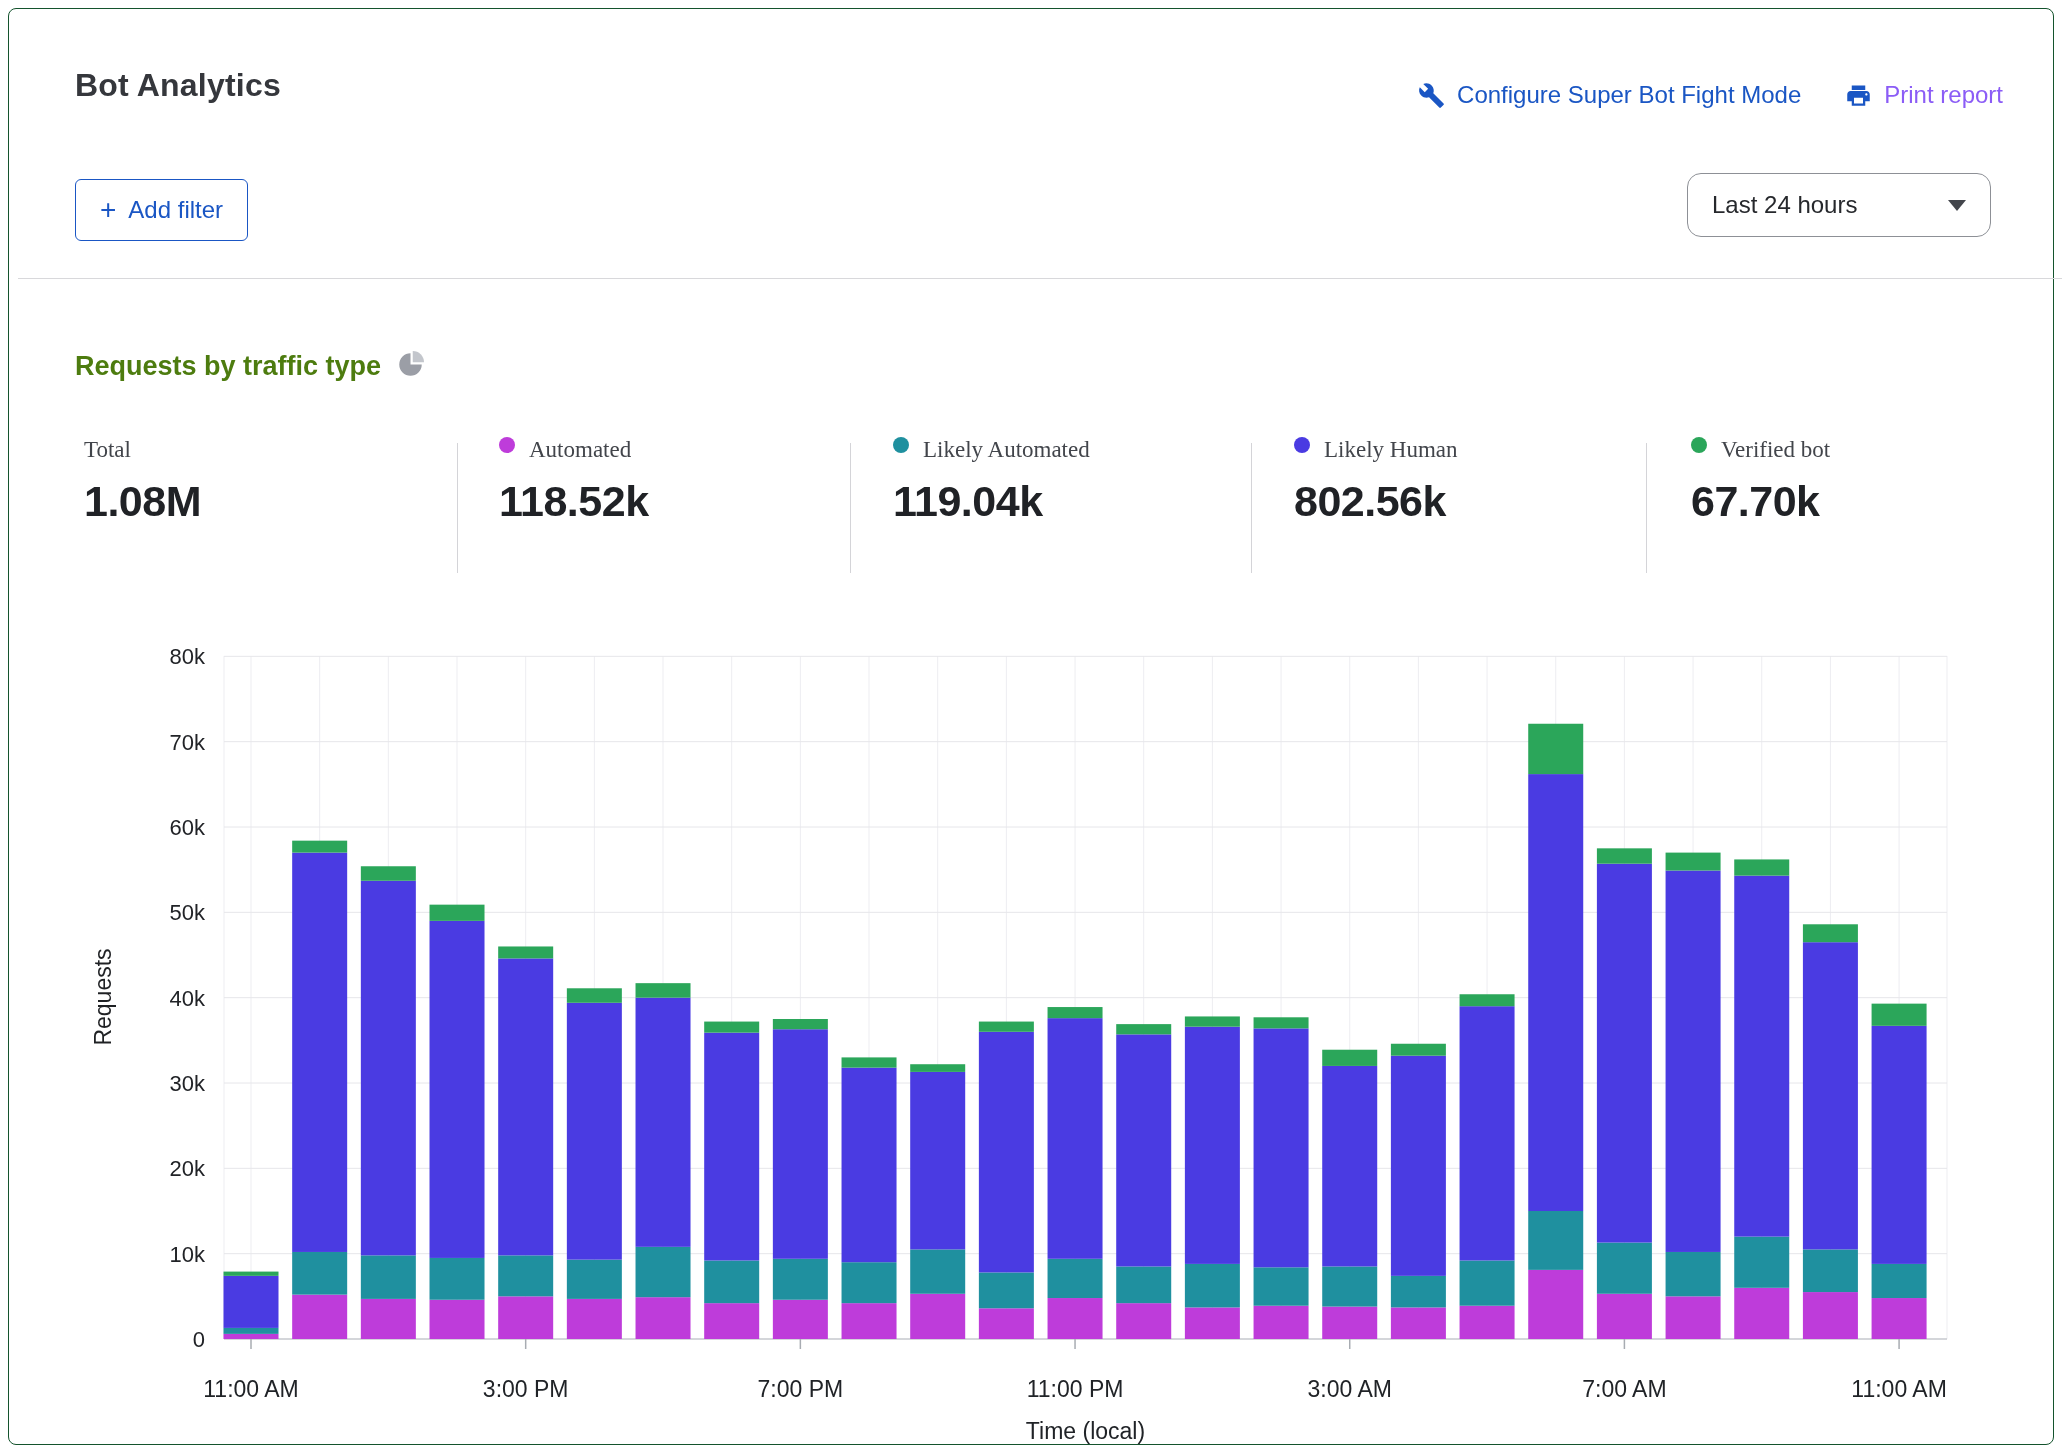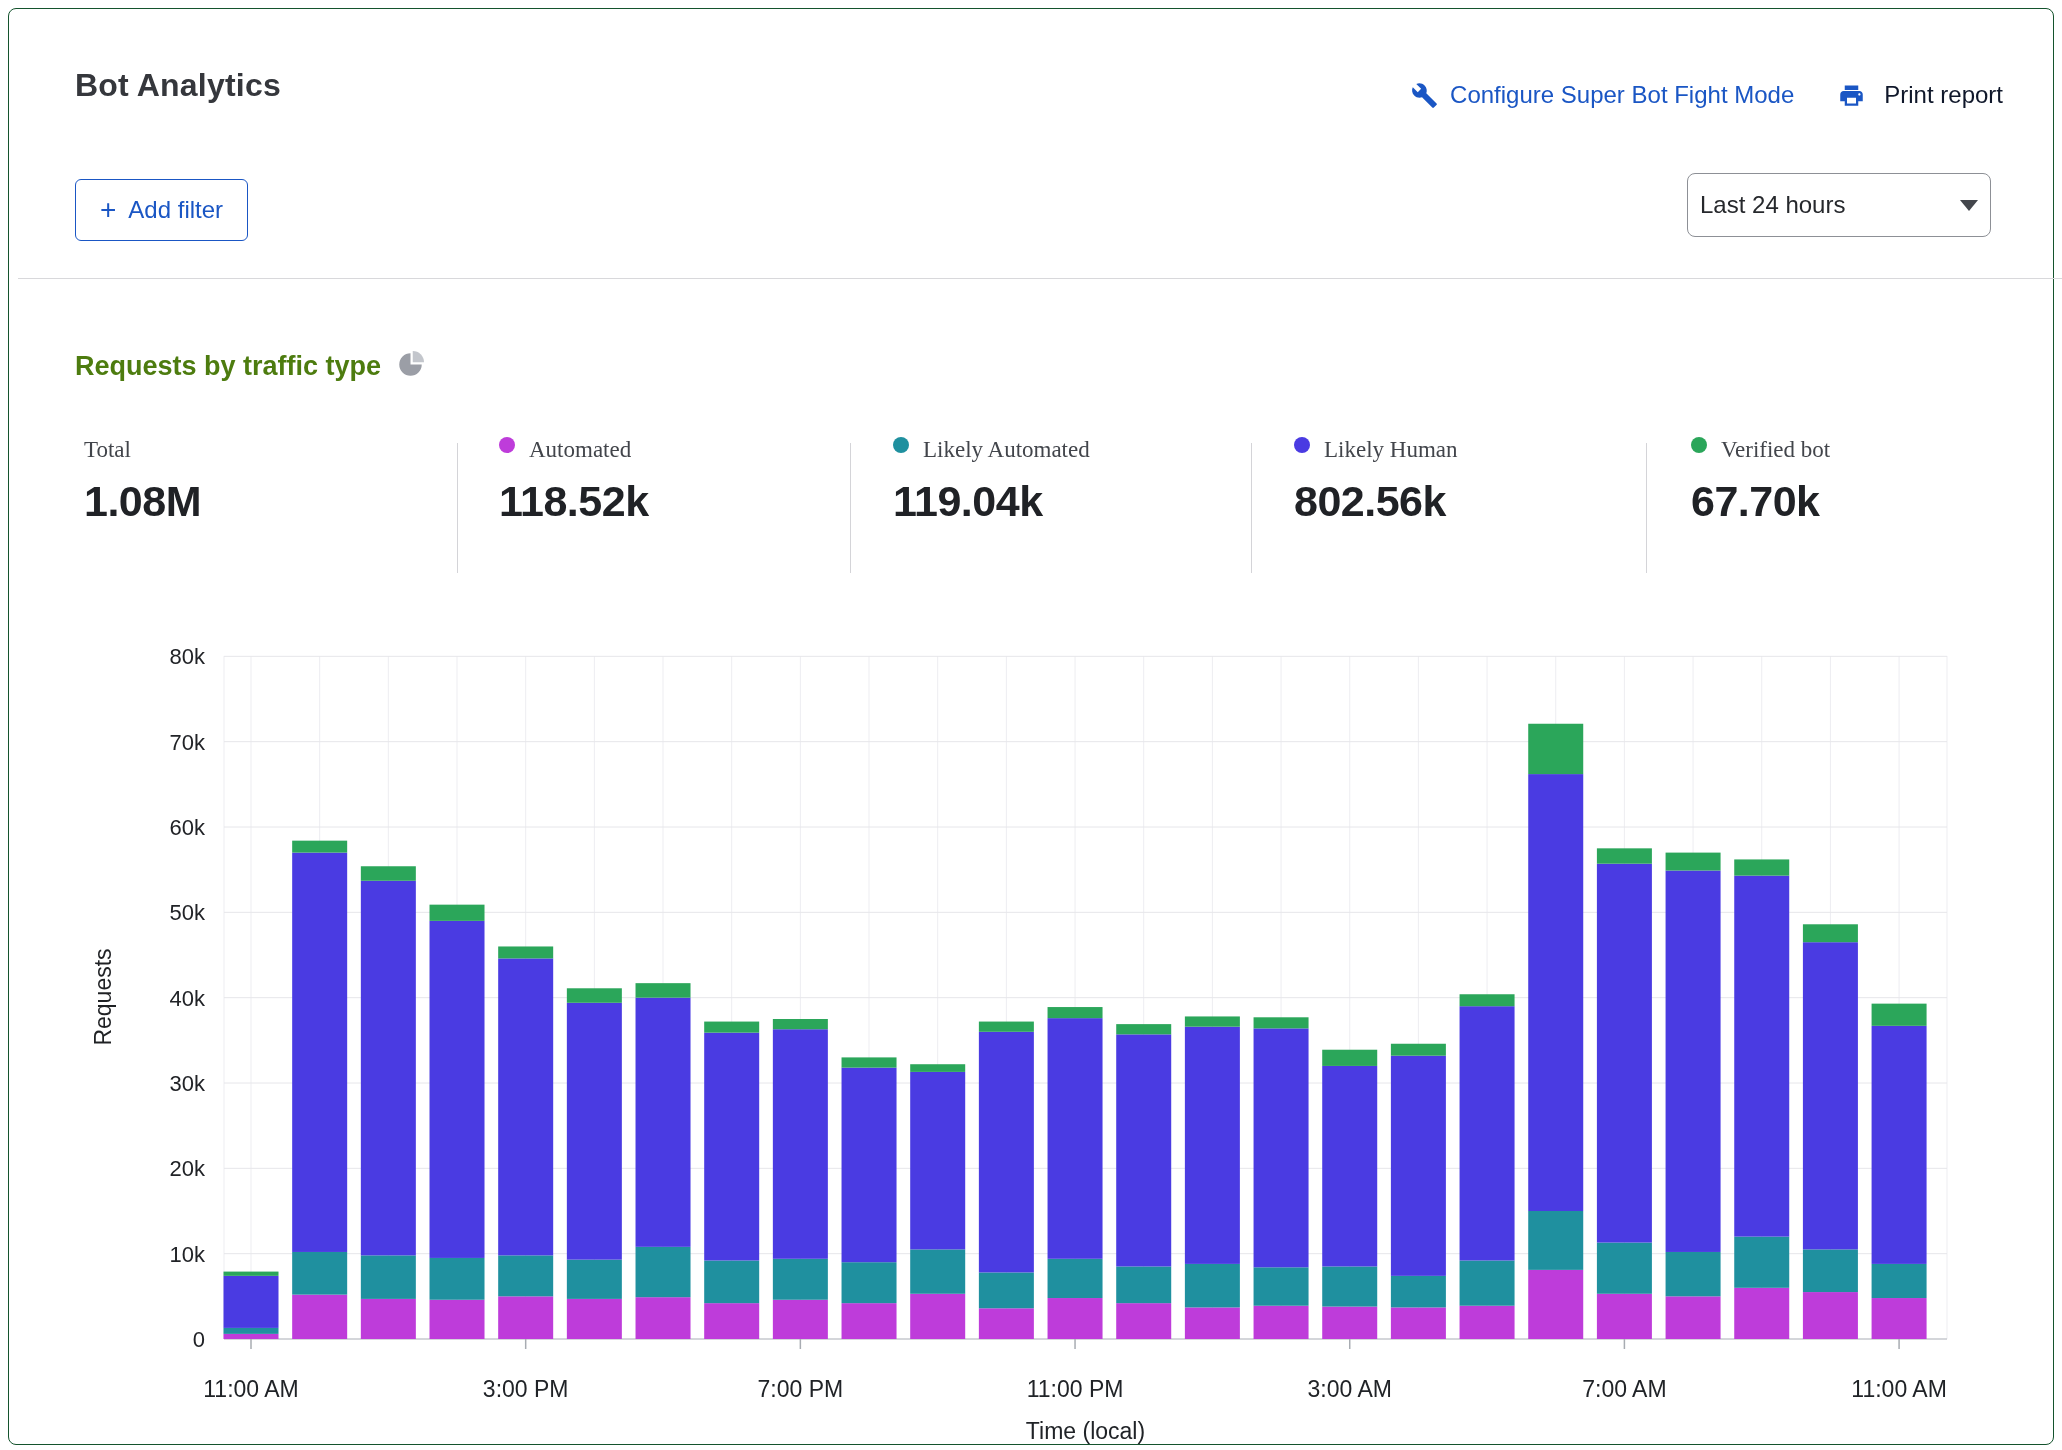--- a/index.html
+++ b/index.html
@@ -7,22 +7,22 @@
         font-family:"Liberation Sans","DejaVu Sans",sans-serif;color:#26282c;}
   .card{position:absolute;left:8px;top:8px;width:2046px;height:1437px;background:#fff;
         border:1px solid #14532d;border-radius:8px;box-sizing:border-box;}
   .page-title{position:absolute;left:66px;top:58px;font-size:32px;font-weight:700;color:#35373c;letter-spacing:.2px;}
   .header-links{position:absolute;top:72px;right:50px;display:flex;align-items:center;gap:44px;}
   .hlink{display:flex;align-items:center;gap:12px;font-size:24px;cursor:pointer;}
   .hlink svg{display:block;}
   .add-filter-btn{position:absolute;left:66px;top:170px;height:62px;display:inline-flex;align-items:center;gap:12px;
         padding:0 24px;background:#fff;border-radius:6px;font-size:24px;cursor:pointer;box-sizing:border-box;}
   .add-filter-btn .plus{font-size:28px;font-weight:400;line-height:1;}
-  .select-box{position:absolute;top:164px;right:62px;width:304px;height:64px;border:1px solid #8d9096;border-radius:8px;
-        display:flex;align-items:center;justify-content:space-between;padding:0 12px;font-size:24px;color:#26282c;
+  .select-box{position:absolute;top:164px;right:62px;width:304px;height:64px;border:1px solid #8d9096;border-radius:14px;
+        display:flex;align-items:center;justify-content:space-between;padding:0 24px;font-size:24px;color:#26282c;
         cursor:pointer;box-sizing:border-box;background:#fff;}
   .caret{width:0;height:0;border-left:9px solid transparent;border-right:9px solid transparent;border-top:11px solid #43464c;}
   .divider-h{position:absolute;left:9px;top:269px;width:2044px;height:0;border-top:1px solid #d8d8db;}
   .section-title{position:absolute;left:66px;top:342px;display:flex;align-items:center;gap:16px;}
   .section-title .txt{font-size:27px;font-weight:700;color:#4d7c0f;}
   .stats{position:absolute;left:0;top:428px;width:2062px;height:150px;}
   .stat-col{position:absolute;top:0;}
   .stat-label{display:flex;align-items:flex-start;gap:14px;font-size:23px;color:#42454b;font-family:Liberation Serif, serif;}
   .dot{width:16px;height:16px;border-radius:50%;flex:0 0 auto;}
   .stat-value{margin-top:14px;font-size:43px;font-weight:700;color:#202226;letter-spacing:-0.5px;}
@@ -46,21 +46,21 @@
             </svg>
         </span>
         <span class="hlink-txt" style="color: rgb(26, 86, 196); text-align: right;">Configure Super Bot Fight Mode</span>
       </div>
       <div class="hlink">
         <span>
           <svg width="27" height="27" viewBox="0 0 24 24" class="link-ic">
               <path d="M19 8H5c-1.66 0-3 1.34-3 3v6h4v4h12v-4h4v-6c0-1.66-1.34-3-3-3zm-3 11H8v-5h8v5zm3-7c-.55 0-1-.45-1-1s.45-1 1-1 1 .45 1 1-.45 1-1 1zm-1-9H6v4h12V3z" fill="#1A56C4"></path>
             </svg>
         </span>
-        <span class="hlink-txt" style="color: #0f172a; margin-left: 7px;">Print report</span>
+        <span class="hlink-txt" style="color: #8b5cf6;">Print report</span>
       </div>
     </div>
 
     <div class="add-filter-btn" style="color: rgb(26, 86, 196); border: 1.5px solid rgb(26, 86, 196);">
       <span class="plus">+</span>
       <span>Add filter</span>
     </div>
 
     <div class="select-box" role="combobox">
       <span>Last 24 hours</span>

